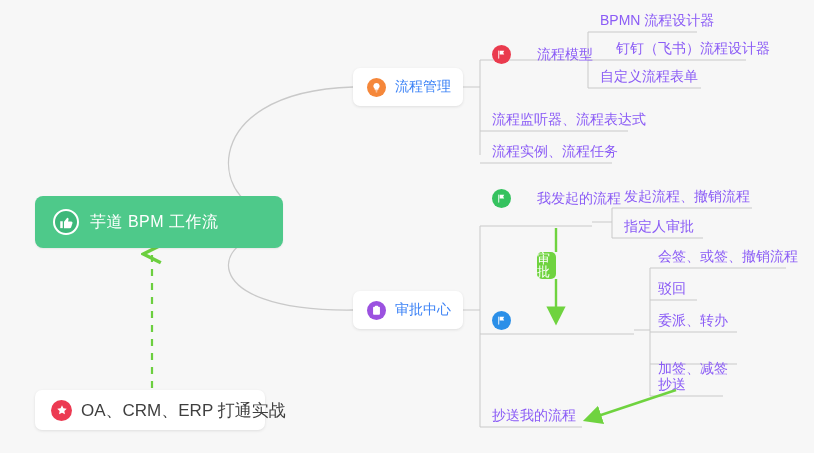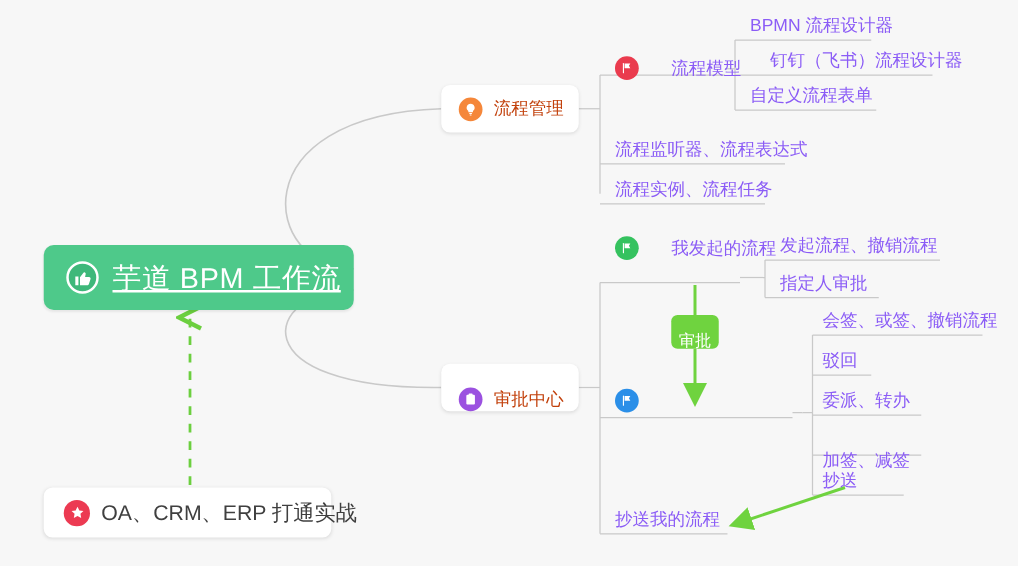--- a/index.html
+++ b/index.html
@@ -41,54 +41,52 @@
     background: #4ec98a;
     border-radius: 8px;
     display: flex;
     align-items: center;
     box-sizing: border-box;
     padding-left: 18px;
     box-shadow: 0 1px 2px rgba(0,0,0,0.07);
   }
   .root-label {
     color: #ffffff;
-    font-size: 23px;
+    font-size: 16px;
     letter-spacing: 0.5px;
     margin-left: 11px;
     white-space: nowrap;
-    text-decoration: underline;
   }
 
   
   .card-node {
     position: absolute;
     background: #ffffff;
     border-radius: 7px;
     display: flex;
     align-items: center;
     box-sizing: border-box;
     box-shadow: 0 1px 3px rgba(0,0,0,0.10);
     white-space: nowrap;
   }
   .card-node .card-label {
-    color: #c2410c;
+    color: #3b82f6;
     font-size: 14px;
     margin-left: 9px;
   }
 
   #node-process-mgmt {
     left: 353px; top: 68px;
     width: 110px; height: 38px;
     padding-left: 14px;
   }
   #node-approval-center {
     left: 353px; top: 291px;
     width: 110px; height: 38px;
     padding-left: 14px;
-    align-items: flex-end;
   }
   #node-integration {
     left: 35px; top: 390px;
     width: 230px; height: 40px;
     padding-left: 16px;
   }
   #node-integration .card-label {
     font-size: 17px;
     color: #3f3f3f;
   }
@@ -143,27 +141,28 @@
   .icon-red    { background: #ea3b4e; }
   .icon-rose   { background: #ec3a52; }
   .icon-green  { background: #35c25f; }
   .icon-blue   { background: #2b8fe8; }
 
   
   #badge-approve {
     position: absolute;
     left: 537px;
     top: 252px;
-    width: 38px;
+    width: 19px;
     height: 27px;
     background: #6fd33f;
     border-radius: 5px;
     display: flex;
-    align-items: flex-end;
+    align-items: center;
     justify-content: center;
+    font-family: Liberation Mono, monospace;
   }
   #badge-approve .badge-label {
     color: #ffffff;
     font-size: 13px;
     line-height: 1;
   }
 </style>
 </head>
 <body>
 

